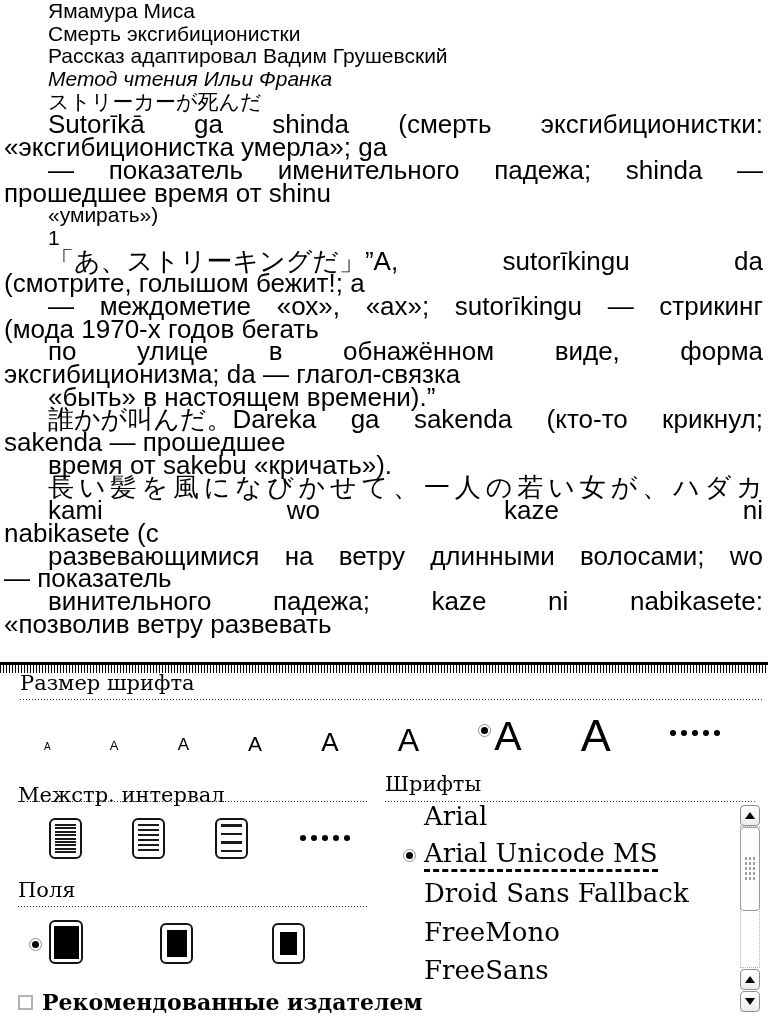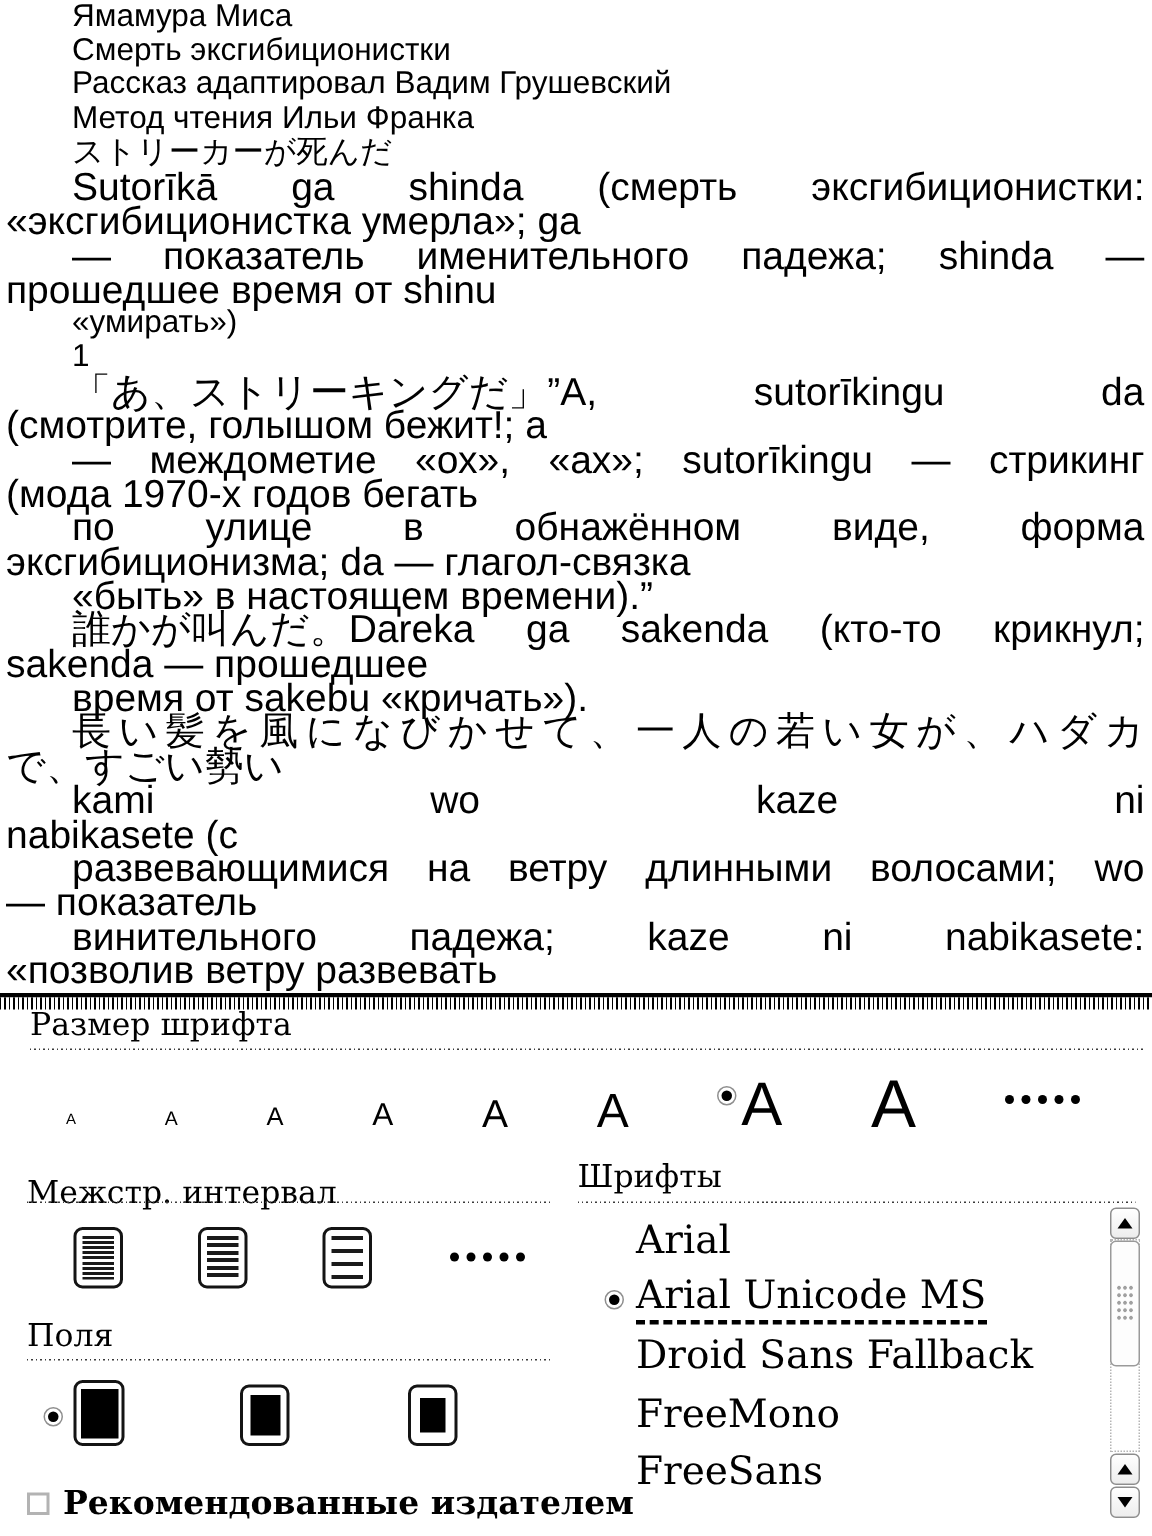--- a/index.html
+++ b/index.html
@@ -9,21 +9,21 @@
     font-family:"Liberation Sans",sans-serif;
   }
   
   .reader{
     position:absolute;left:4px;top:0;width:759px;height:662px;overflow:hidden;
     font-family:"Liberation Sans","DejaVu Sans",sans-serif;
   }
   .line{height:22.7px;line-height:22.7px;font-size:26px;white-space:nowrap;overflow:visible;}
   .line.small{font-size:21px;}
   .line.ind{padding-left:44px;}
-  .line.ital{}
+  .line.ital{font-style:italic;}
   .line.just{display:flex;justify-content:space-between;white-space:normal;}
   .line.just span{flex:0 0 auto;}
 
   
   .panel{position:absolute;left:0;top:662px;width:768px;height:362px;background:#fff;}
   .divider-solid{position:absolute;left:0;top:0;width:768px;height:3px;background:#000;}
   .divider-comb{position:absolute;left:0;top:3px;width:768px;height:8px;
     background:repeating-linear-gradient(90deg,#000 0 1px,#fff 1px 3px);}
   .sec-label{position:absolute;font-family:"DejaVu Serif","Liberation Serif",serif;
     font-size:21px;color:#000;white-space:nowrap;}
@@ -60,21 +60,21 @@
   .margin-icon{position:absolute;top:3px;width:33px;height:41px;box-sizing:border-box;
     border:2.5px solid #141414;border-radius:6px;background:#fff;
     display:flex;align-items:center;justify-content:center;}
   .margin-icon.m0{top:0;height:44px;width:34px;}
   .margin-fill{background:#000;}
   .m0 .margin-fill{width:25px;height:33px;}
   .m1 .margin-fill{width:20px;height:27px;}
   .m2 .margin-fill{width:17px;height:23px;}
 
   
-  .font-list{position:absolute;left:424px;top:146px;width:300px;}
+  .font-list{position:absolute;left:424px;top:135px;width:300px;}
   .font-item{position:relative;height:38.5px;display:flex;align-items:center;}
   .font-item .radio{position:absolute;left:-21px;top:13px;}
   .font-label{font-family:"DejaVu Serif","Liberation Serif",serif;font-size:26px;white-space:nowrap;}
   .font-item.selected .font-label{border-bottom:3px dashed #000;padding-bottom:1px;}
 
   
   .scrollbar{position:absolute;left:740px;top:143px;width:20px;height:207px;}
   .sb-track{position:absolute;left:0;right:0;top:21px;bottom:44px;border:1px dotted #b5b5b5;box-sizing:border-box;}
   .sb-btn{position:absolute;left:0;width:20px;height:21px;box-sizing:border-box;
     border:1px solid #8d8d8d;border-radius:4px;background:linear-gradient(#ffffff,#ededed);
@@ -177,21 +177,20 @@
       <span>の</span>
       <span>若</span>
       <span>い</span>
       <span>女</span>
       <span>が</span>
       <span>、</span>
       <span>ハ</span>
       <span>ダ</span>
       <span>カ</span>
     </div>
-    <div class="line">で、すごい勢い</div>
     <div class="line ind just">
       <span>kami</span>
       <span>wo</span>
       <span>kaze</span>
       <span>ni</span>
     </div>
     <div class="line">nabikasete (с</div>
     <div class="line ind just">
       <span>развевающимися</span>
       <span>на</span>

